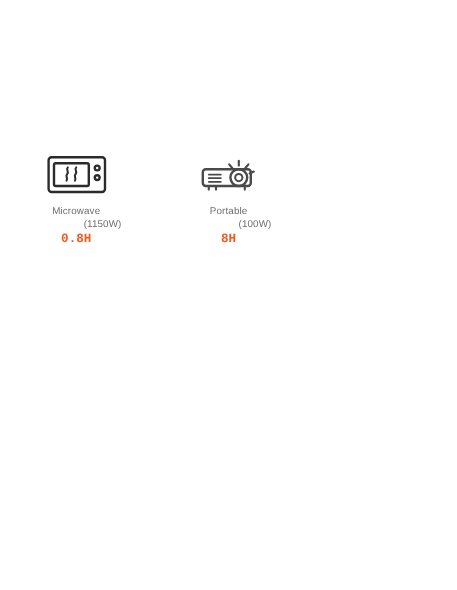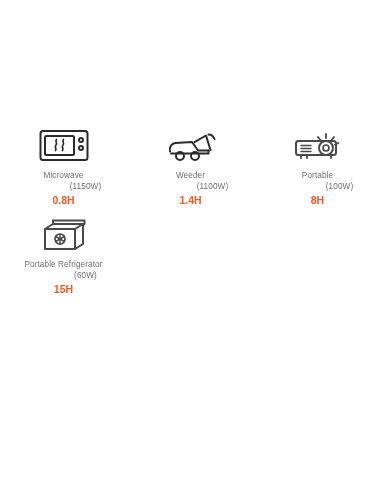--- a/index.html
+++ b/index.html
@@ -60,20 +60,21 @@
     margin-left: 44px;
   }
   .label-runtime {
     font-size: 10.5px;
     font-weight: bold;
     color: #ee5b23;
     line-height: 13px;
     text-align: center;
     margin-top: 1.5px;
     white-space: nowrap;
+    font-family: Liberation Mono, monospace;
   }
 </style>
 </head>
 <body>
 
 <div class="appliance-grid">
 
   <div class="appliance-cell">
     <div class="icon-wrap">
       <svg width="50" height="34" viewBox="0 0 50 34" fill="none" stroke="#2b2b2b" stroke-width="2">
@@ -83,35 +84,20 @@
         <circle cx="42" cy="19" r="2"></circle>
         <path d="M17.5 10.5c-2 2 1.5 3.5 -0.5 5.5c-2 2 1 3.5 -0.5 5.5" stroke-width="1.7" stroke-linecap="round"></path>
         <path d="M24.5 10.5c-2 2 1.5 3.5 -0.5 5.5c-2 2 1 3.5 -0.5 5.5" stroke-width="1.7" stroke-linecap="round"></path>
       </svg>
     </div>
     <div class="label-name">Microwave</div>
     <div class="label-watt">(1150W)</div>
     <div class="label-runtime">0.8H</div>
   </div>
 
-  <div class="appliance-cell">
-    <div class="icon-wrap">
-      <svg width="52" height="34" viewBox="0 0 52 34" fill="none" stroke="#2b2b2b" stroke-width="2" stroke-linecap="round" stroke-linejoin="round">
-        <path d="M5 22.5 C4 18.5 6 14.5 10.5 14 L27 13 L33 21.5 L43.5 21.5"></path>
-        <path d="M43.5 21.5 L43.5 24.5 L6 24.5"></path>
-        <path d="M29.5 13.2 L41 6.5 L45.5 21"></path>
-        <path d="M43.5 5.5 C46.5 5.5 48.5 7.5 49.5 10"></path>
-        <circle cx="15" cy="27" r="4"></circle>
-        <circle cx="30" cy="27" r="4"></circle>
-      </svg>
-    </div>
-    <div class="label-name">Weeder</div>
-    <div class="label-watt">(1100W)</div>
-    <div class="label-runtime">1.4H</div>
-  </div>
 
 
 
 
   <div class="appliance-cell">
     <div class="icon-wrap">
       <svg width="50" height="36" viewBox="0 0 50 36" fill="none" stroke="#4a4a4a" stroke-width="2" stroke-linecap="round" stroke-linejoin="round">
         <rect x="3" y="13" width="40" height="14" rx="2.5"></rect>
         <circle cx="33" cy="20" r="7"></circle>
         <circle cx="33" cy="20" r="3" stroke-width="1.7"></circle>
@@ -126,33 +112,15 @@
         <path d="M38.5 12 L41 9" stroke-width="1.8"></path>
         <path d="M42 16.5 L45.5 15" stroke-width="1.8"></path>
       </svg>
     </div>
     <div class="label-name">Portable</div>
     <div class="label-watt">(100W)</div>
     <div class="label-runtime">8H</div>
   </div>
 
 
-  <div class="appliance-cell">
-    <div class="icon-wrap">
-      <svg width="48" height="38" viewBox="0 0 48 38" fill="none" stroke="#4a4a4a" stroke-width="2" stroke-linecap="round" stroke-linejoin="round">
-        <path d="M5 13 L35 13 L35 33 L5 33 Z"></path>
-        <path d="M35 13 L43 8 L43 28 L35 33"></path>
-        <path d="M5 13 L13 8 L43 8"></path>
-        <path d="M13 4.5 L44.5 4.5 L44.5 8 L43 8"></path>
-        <path d="M13 4.5 L13 8"></path>
-        <circle cx="20" cy="23" r="5" stroke-width="1.7"></circle>
-        <path d="M20 18 L20 28" stroke-width="1.5"></path>
-        <path d="M15.7 20.5 L24.3 25.5" stroke-width="1.5"></path>
-        <path d="M15.7 25.5 L24.3 20.5" stroke-width="1.5"></path>
-      </svg>
-    </div>
-    <div class="label-name">Portable Refrigerator</div>
-    <div class="label-watt">(60W)</div>
-    <div class="label-runtime">15H</div>
-  </div>
 
 
 </div>
 
 </body></html>

